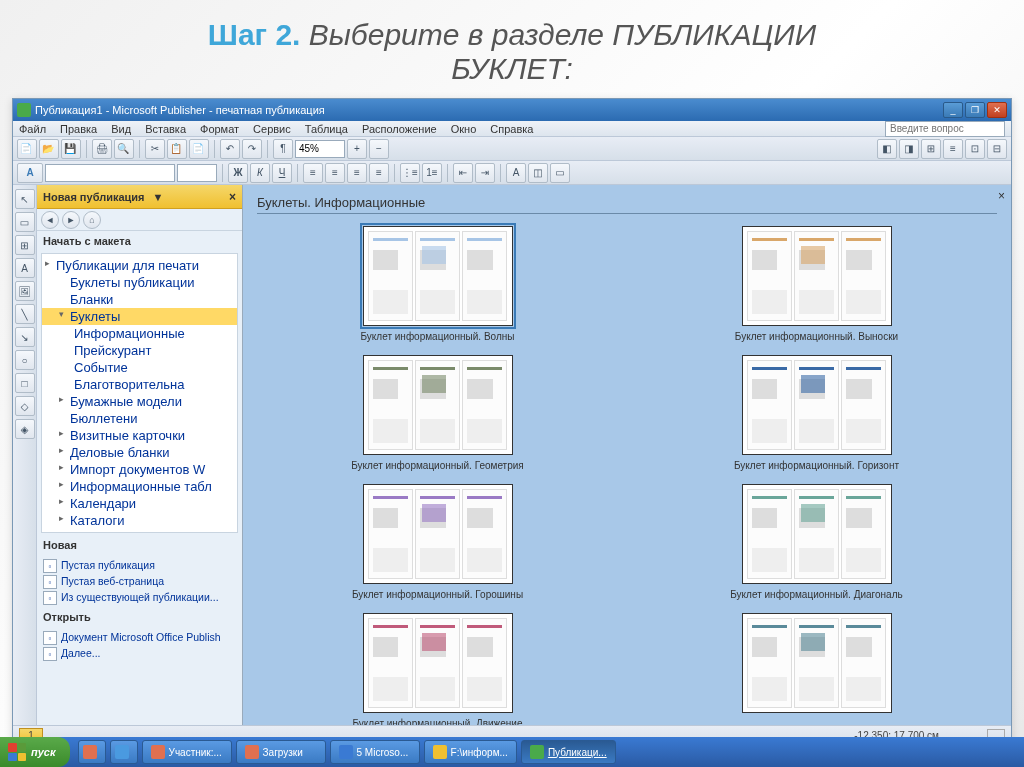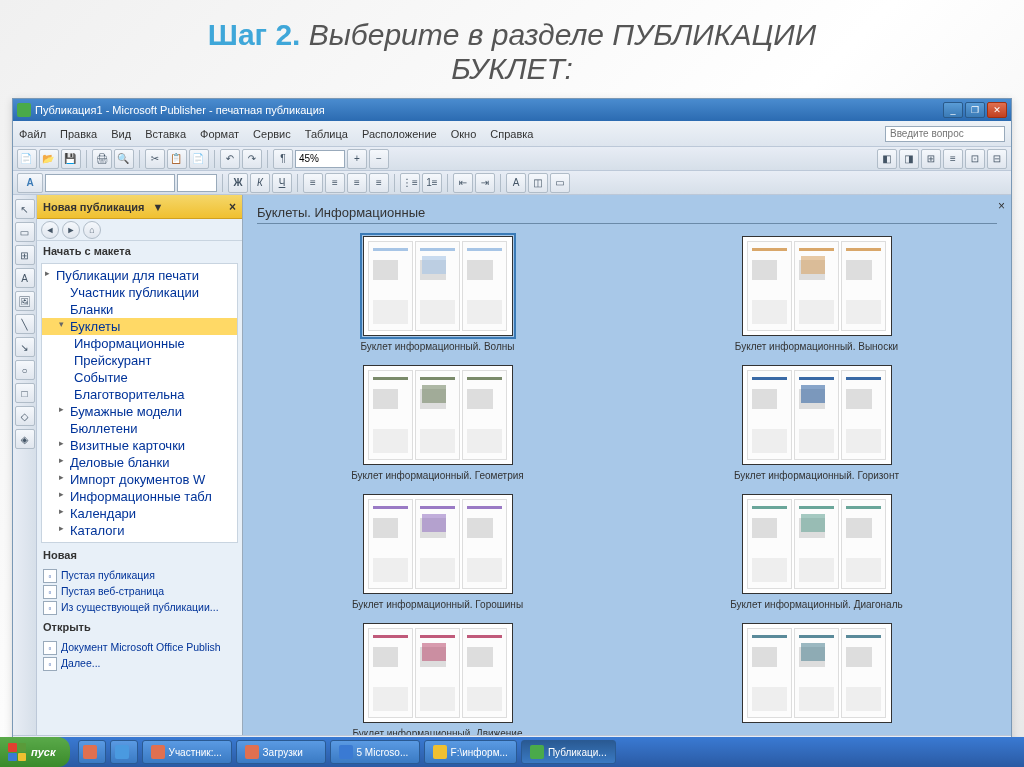--- a/index.html
+++ b/index.html
@@ -8,21 +8,21 @@
 .slide-title { text-align: center; padding: 18px 40px 12px; font-size: 30px; font-style: italic; color: #555; }
 .slide-title .accent { color: #3fa7d9; font-weight: bold; font-style: normal; }
 .slide-title .second-line { display: block; }
 .app-window { margin: 0 12px; background: #fff; border: 1px solid #7a98b5; box-shadow: 0 2px 8px rgba(0,0,0,.15); }
 .titlebar { height: 22px; background: linear-gradient(#4a8ccf, #2b6bb1); display: flex; align-items: center; padding: 0 4px; color: #fff; font-size: 11px; }
 .titlebar .app-icon { width: 14px; height: 14px; background: #4aaa4a; margin-right: 4px; border-radius: 2px; }
 .titlebar .title-text { flex: 1; }
 .win-buttons { display: flex; gap: 2px; }
 .win-btn { width: 20px; height: 16px; background: linear-gradient(#5a9cd6,#3a7ab6); border: 1px solid #2a5a8a; border-radius: 2px; font-size: 9px; color:#fff; text-align:center; line-height:14px; cursor:pointer; }
 .win-btn.close { background: linear-gradient(#e07050,#c04020); border-color:#a03010; }
-.menubar { height: 26px; background: linear-gradient(#eef2f7,#dde5ee); display: flex; align-items: center; padding: 0 6px; font-size: 11px; color: #333; border-bottom: 1px solid #bcc8d8; }
+.menubar { height: 16px; background: linear-gradient(#eef2f7,#dde5ee); display: flex; align-items: center; padding: 0 6px; font-size: 11px; color: #333; border-bottom: 1px solid #bcc8d8; }
 .menubar .menu-item { margin-right: 14px; cursor: pointer; }
 .menubar .help-box { margin-left: auto; width: 120px; height: 16px; background: #fff; border: 1px solid #9ab; font-size: 10px; color: #888; padding: 0 4px; }
 .toolbar { height: 24px; background: linear-gradient(#e8edf5,#d6dfe9); border-bottom: 1px solid #bcc8d8; display: flex; align-items: center; padding: 0 4px; gap: 2px; }
 .tb-btn { width: 20px; height: 20px; background: linear-gradient(#f5f8fc,#e0e6ee); border: 1px solid #b0bcc8; border-radius: 2px; cursor: pointer; display:inline-flex; align-items:center; justify-content:center; font-size:10px; color:#456; }
 .tb-sep { width: 1px; height: 18px; background: #b0bcc8; margin: 0 3px; }
 .zoom-box { width: 50px; height: 18px; background: #fff; border: 1px solid #9ab; font-size: 10px; padding: 0 3px; display:flex; align-items:center; }
 .format-bar { height: 24px; background: linear-gradient(#e8edf5,#d6dfe9); border-bottom: 1px solid #bcc8d8; display: flex; align-items: center; padding: 0 4px; gap: 2px; }
 .font-combo { width: 130px; height: 18px; background: #fff; border: 1px solid #9ab; font-size: 10px; padding: 0 3px; }
 .workspace { display: flex; height: 540px; background: #a8c8e8; }
 .left-tools { width: 24px; background: linear-gradient(90deg,#e8edf5,#d6dfe9); border-right: 1px solid #bcc8d8; display:flex; flex-direction:column; padding-top:4px; gap:3px; align-items:center; }
@@ -58,21 +58,21 @@
 .statusbar { height: 20px; background: linear-gradient(#e8edf5,#d6dfe9); border-top: 1px solid #bcc8d8; display: flex; align-items: center; font-size: 10px; color: #444; padding: 0 6px; }
 .page-tab { width: 24px; height: 16px; background: linear-gradient(#f5d76a,#f0c030); border: 1px solid #c09020; margin-right: 8px; text-align:center; font-size:10px; line-height:14px; cursor:pointer; }
 .coords { margin-left: auto; margin-right: 40px; }
 
 .taskbar { position: fixed; bottom: 0; left: 0; width: 1024px; height: 30px; background: linear-gradient(#3a7ad3,#2a5aa3); display: flex; align-items: center; font-size: 11px; color: #fff; }
 .start-btn { height: 30px; background: linear-gradient(#5aaa4a,#3a8a2a); padding: 0 14px 0 8px; display: flex; align-items: center; font-weight: bold; font-style: italic; cursor:pointer; border-radius: 0 12px 12px 0; }
 .start-btn .win-logo { width: 18px; height: 18px; margin-right: 5px; display:grid; grid-template-columns:1fr 1fr; grid-template-rows:1fr 1fr; gap:1px; }
 .win-logo div { background:#fff; border-radius:1px; }
 .win-logo div:nth-child(1){background:#e04030;} .win-logo div:nth-child(2){background:#5a9a3a;} .win-logo div:nth-child(3){background:#3a7ad3;} .win-logo div:nth-child(4){background:#f0c030;}
 .tb-task { height: 24px; background: linear-gradient(#5a9ae3,#3a7ac3); border: 1px solid #2a5a93; border-radius: 3px; padding: 0 8px; margin: 0 2px; display: flex; align-items: center; cursor:pointer; min-width: 90px; font-size:10px; white-space:nowrap; overflow:hidden; }
-.tb-task.active { background: linear-gradient(#2a5a93,#3a7ac3); }
+.tb-task.active { background: linear-gradient(#2a5a93,#3a7ac3); text-decoration: underline; }
 .tb-task .t-icon { width:14px; height:14px; background:#f0c030; margin-right:4px; border-radius:2px; }
 .sys-tray { margin-left: auto; background: linear-gradient(#4a8ad3,#2a6ab3); height: 30px; display: flex; align-items: center; padding: 0 8px; gap: 6px; font-size: 10px; }
 .sys-tray .tray-ico { width:14px; height:14px; background:#fff; border-radius:2px; opacity:.8; }
 </style>
 </head>
 <body>
 
 <div class="slide-bg">
   <div class="slide-title">
     <span class="accent">Шаг 2.</span><span> Выберите в разделе ПУБЛИКАЦИИ</span>
@@ -185,21 +185,21 @@
           <span class="close-x">×</span>
         </div>
         <div class="task-nav">
           <div class="nav-btn">◄</div>
           <div class="nav-btn">►</div>
           <div class="nav-btn">⌂</div>
         </div>
         <div class="section-label">Начать с макета</div>
         <div class="tree" id="tree">
             <div class="tree-item bullet">Публикации для печати</div>
-            <div class="tree-item child">Участник публикации</div>
+            <div class="tree-item child">Буклеты публикации</div>
             <div class="tree-item child">Бланки</div>
             <div class="tree-item child expanded selected">Буклеты</div>
             <div class="tree-item grandchild">Информационные</div>
             <div class="tree-item grandchild">Прейскурант</div>
             <div class="tree-item grandchild">Событие</div>
             <div class="tree-item grandchild">Благотворительна</div>
             <div class="tree-item child bullet">Бумажные модели</div>
             <div class="tree-item child">Бюллетени</div>
             <div class="tree-item child bullet">Визитные карточки</div>
             <div class="tree-item child bullet">Деловые бланки</div>

